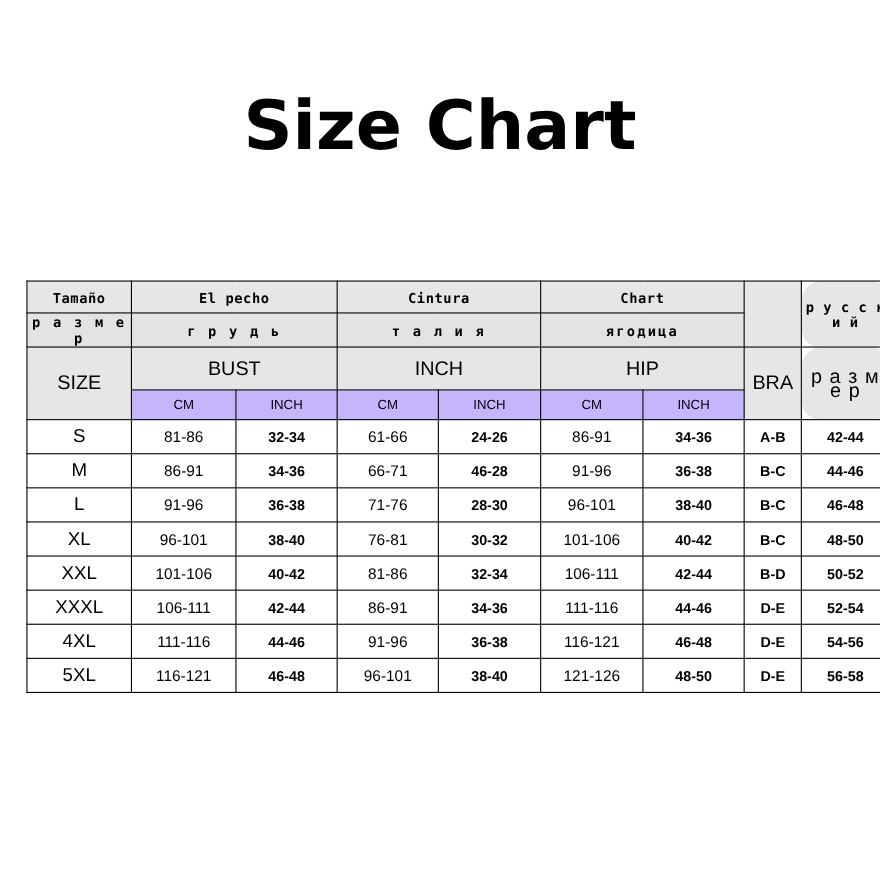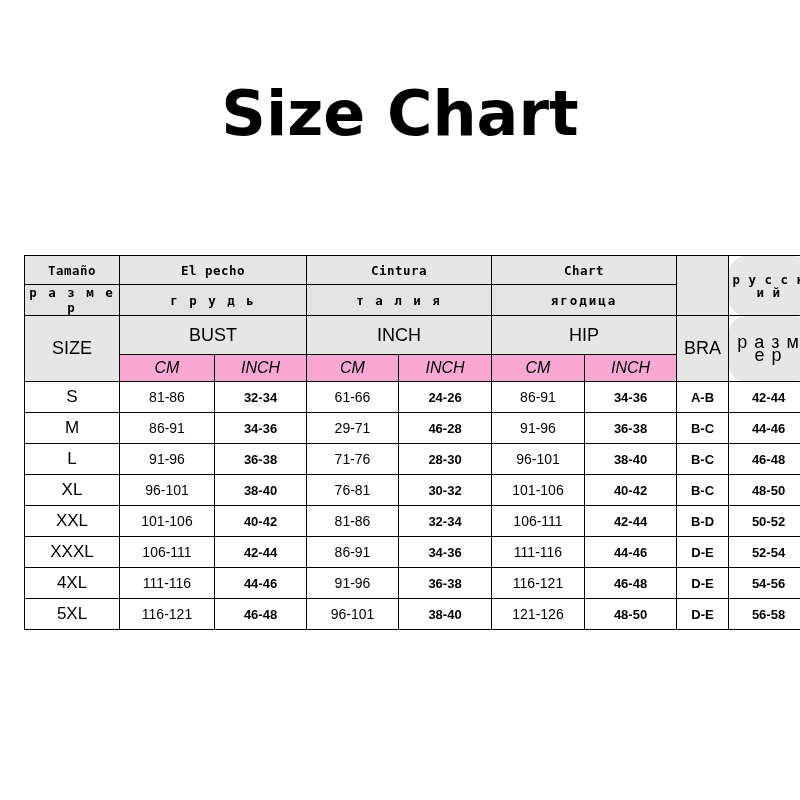--- a/index.html
+++ b/index.html
@@ -72,24 +72,23 @@
   }
   tr.r3 td {
     height: 38px;
     background: #e6e6e6;
     font-family: "Liberation Sans", sans-serif;
     font-size: 18px;
     font-weight: normal;
   }
   tr.r4 td {
     height: 26px;
-    background: #f9a8d4;
-    font-family: "Liberation Sans", sans-serif;
-    font-size: 16px;
-    font-style: italic;
+    background: #c4b5fd;
+    font-family: "Liberation Sans", sans-serif;
+    font-size: 12px;
   }
   td.ru-vert {
     background: #e6e6e6;
     font-family: "DejaVu Sans Mono", monospace;
     font-size: 11px;
     font-weight: bold;
     letter-spacing: 1px;
     line-height: 13px;
     padding: 0 4px;
     border-radius: 17px;
@@ -184,21 +183,21 @@
           <td class="small">24-26</td>
           <td>86-91</td>
           <td class="small">34-36</td>
           <td class="small bra-cell">A-B</td>
           <td class="small bra-cell">42-44</td>
         </tr>
         <tr class="body-row">
           <td class="sz size-label">M</td>
           <td>86-91</td>
           <td class="small">34-36</td>
-          <td>29-71</td>
+          <td>66-71</td>
           <td class="small">46-28</td>
           <td>91-96</td>
           <td class="small">36-38</td>
           <td class="small bra-cell">B-C</td>
           <td class="small bra-cell">44-46</td>
         </tr>
         <tr class="body-row">
           <td class="sz size-label">L</td>
           <td>91-96</td>
           <td class="small">36-38</td>

